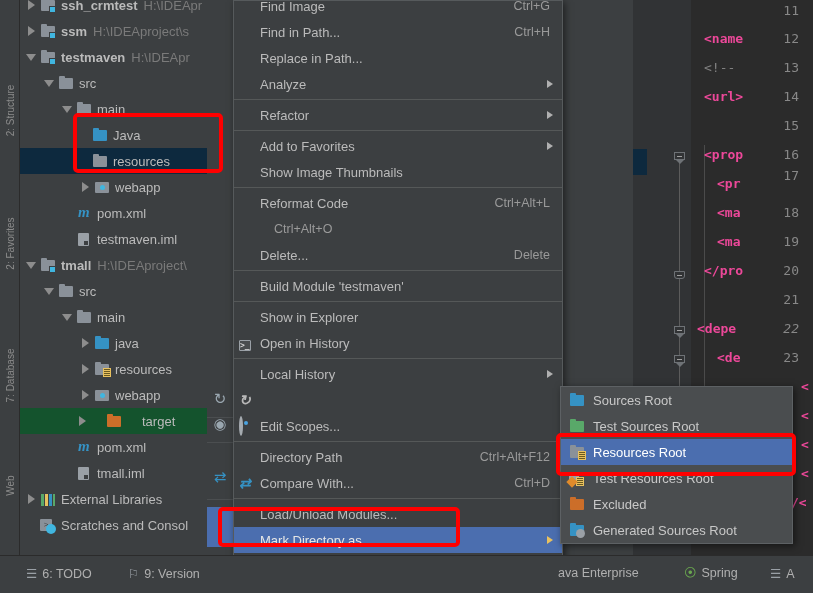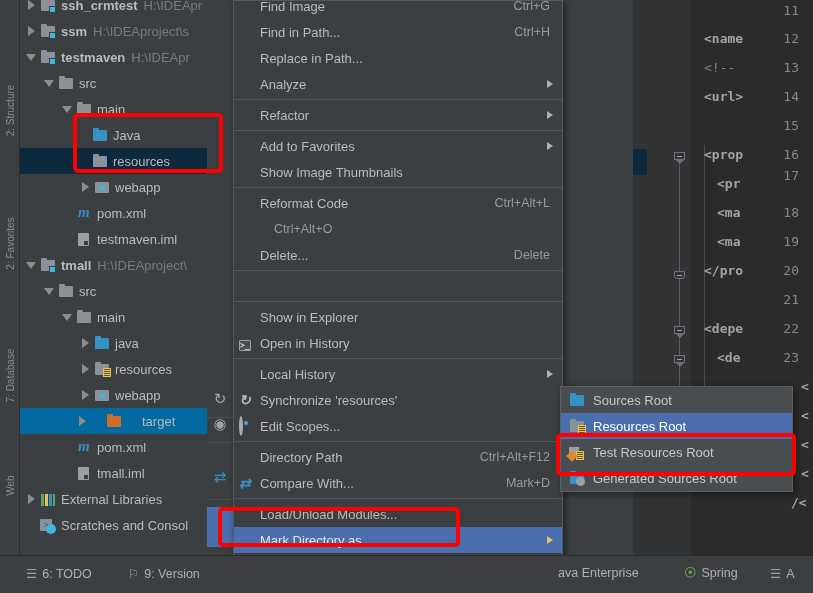--- a/index.html
+++ b/index.html
@@ -45,21 +45,21 @@
   .arrow.down::after {
     content: ""; position: absolute; left: 0px; top: 3px;
     border-top: 7px solid #8d8d8d;
     border-left: 5px solid transparent; border-right: 5px solid transparent;
   }
   .ficon { width: 16px; height: 16px; margin-right: 5px; flex: 0 0 16px; position: relative; }
   .tlabel { margin-right: 6px; }
   .tlabel.bold { font-weight: bold; }
   .tpath { color: #7a7a7a; }
   .row-selected { background: #0d293e; }
-  .row-excluded { background: #0369a1; gap: 15px; }
+  .row-excluded { background: #14532d; gap: 15px; }
 
   
   .folder { position:absolute; left:1px; top:3px; width:14px; height:11px; border-radius:1px; }
   .folder::before { content:""; position:absolute; left:0; top:-2px; width:6px; height:3px; border-radius:1px 1px 0 0; background:inherit; }
   .f-grey  { background:#8a9199; }
   .f-blue  { background:#3592c4; }
   .f-orange{ background:#cc6e29; }
   .f-green { background:#59a869; }
   .badge-sq { position:absolute; right:-1px; bottom:-2px; width:7px; height:7px; background:#40b6e0; border:1px solid #3c3f41; }
   .badge-lines { position:absolute; right:-2px; bottom:-2px; width:8px; height:9px; background:#e8c15f; }
@@ -94,21 +94,21 @@
   .foldline { position:absolute; left:46px; top:0; width:1px; background:#5c5c5c; }
   .foldmark { position:absolute; left:41px; width:12px; height:12px; }
   .foldmark .box { position:absolute; left:0; top:0; width:11px; height:8px; border:1px solid #6e7276; background:#313335;}
   .foldmark .box::after{ content:""; position:absolute; left:2px; top:3px; width:5px; height:1px; background:#a0a0a0;}
   .foldmark .tip { position:absolute; left:1px; top:7px; width:0; height:0;
     border-left:5px solid transparent; border-right:5px solid transparent; border-top:5px solid #6e7276;}
   .foldmark.up .box { border-radius:0 0 3px 3px; }
   .code { position:absolute; left:58px; top:0; width:122px; height:100%; }
   .codeline { position:absolute; left:0; font-family:"DejaVu Sans Mono","Liberation Mono",monospace;
               font-size:13px; font-weight:bold; white-space:pre; }
-  .tag { color:#a3a3a3; }
+  .tag { color:#ec4899; }
   .cmt { color:#808080; font-weight:normal; }
   .indentguide { position:absolute; width:1px; background:#4b4b4b; }
   .cur-line-mark { position:absolute; left:0; top:149px; width:14px; height:26px; background:#0d293e; }
 
   
   .ctxmenu {
     position: absolute; left: 233px; top: -4px; width: 330px;
     background: #3c3f41; border: 1px solid #565a5c;
     box-shadow: 2px 2px 7px rgba(0,0,0,0.5);
   }
@@ -396,21 +396,21 @@
     <div class="lineno" style="top:31px;">12</div>
     <div class="lineno" style="top:60px;">13</div>
     <div class="lineno" style="top:89px;">14</div>
     <div class="lineno" style="top:118px;">15</div>
     <div class="lineno" style="top:147px;">16</div>
     <div class="lineno" style="top:168px;">17</div>
     <div class="lineno" style="top:205px;">18</div>
     <div class="lineno" style="top:234px;">19</div>
     <div class="lineno" style="top:263px;">20</div>
     <div class="lineno" style="top:292px;">21</div>
-    <div class="lineno" style="top:321px;">22</div>
+    <div class="lineno" style="top:321px;font-style:italic;">22</div>
     <div class="lineno" style="top:350px;">23</div>
 
     <div class="foldline" style="top:155px;height:265px;"></div>
     <div class="foldmark" style="top:152px;">
         <span class="box"></span>
         <span class="tip"></span>
       </div>
     <div class="foldmark up" style="top:271px;">
         <span class="box"></span>
       </div>
@@ -426,21 +426,21 @@
     <div class="code">
       <div class="indentguide" style="left:13px;top:145px;height:275px;"></div>
       <div class="codeline tag" style="top:31px;  left:13px;">&lt;name</div>
       <div class="codeline cmt" style="top:60px;  left:13px;">&lt;!--</div>
       <div class="codeline tag" style="top:89px;  left:13px;">&lt;url&gt;</div>
       <div class="codeline tag" style="top:147px; left:13px;">&lt;prop</div>
       <div class="codeline tag" style="top:176px; left:26px;">&lt;pr</div>
       <div class="codeline tag" style="top:205px; left:26px;">&lt;ma</div>
       <div class="codeline tag" style="top:234px; left:26px;">&lt;ma</div>
       <div class="codeline tag" style="top:263px; left:13px;">&lt;/pro</div>
-      <div class="codeline tag" style="top:321px; left:13px;">&lt;depe</div>
+      <div class="codeline tag" style="top:321px; left:6px;">&lt;depe</div>
       <div class="codeline tag" style="top:350px; left:26px;">&lt;de</div>
 
       <div class="codeline tag" style="top:379px; left:110px;">&lt;</div>
       <div class="codeline tag" style="top:408px; left:110px;">&lt;</div>
       <div class="codeline tag" style="top:437px; left:110px;">&lt;</div>
       <div class="codeline tag" style="top:466px; left:110px;">&lt;</div>
       <div class="codeline tag" style="top:495px; left:100px;">/&lt;</div>
     </div>
   </div>
 
@@ -494,20 +494,23 @@
       <span class="mkey">Ctrl+Alt+O</span>
     </div>
 
     <div class="mi" style="position: absolute; left: 0px; width: 328px; top: 241px;">
       <span class="mlabel">Delete...</span>
       <span class="mkey">Delete</span>
     </div>
 
     <div class="msep" style="position: absolute; left: 0px; width: 328px; top: 267px;"></div>
 
+    <div class="mi" style="position: absolute; left: 0px; width: 328px; top: 272px;">
+      <span class="mlabel">Build Module 'testmaven'</span>
+    </div>
 
     <div class="msep" style="position: absolute; left: 0px; width: 328px; top: 298px;"></div>
 
     <div class="mi" style="position: absolute; left: 0px; width: 328px; top: 303px;">
       <span class="mlabel">Show in Explorer</span>
     </div>
 
     <div class="mi" style="position: absolute; left: 0px; width: 328px; top: 329px;">
       <span class="micon"><span class="termicon">&gt;_</span></span>
       <span class="mlabel">Open in History</span>
@@ -515,39 +518,38 @@
 
     <div class="msep" style="position: absolute; left: 0px; width: 328px; top: 355px;"></div>
 
     <div class="mi" style="position: absolute; left: 0px; width: 328px; top: 360px;">
       <span class="mlabel">Local History</span>
       <span class="msub"></span>
     </div>
 
     <div class="mi" style="position: absolute; left: 0px; width: 328px; top: 386px;">
       <span class="micon"><span class="syncicon">↻</span></span>
-      <span class="mlabel">Synchronize 'resources'</span>
     </div>
 
     <div class="mi" style="position: absolute; left: 0px; width: 328px; top: 412px;">
       <span class="micon"><span class="scopeicon"></span></span>
       <span class="mlabel">Edit Scopes...</span>
     </div>
 
     <div class="msep" style="position: absolute; left: 0px; width: 328px; top: 438px;"></div>
 
     <div class="mi" style="position: absolute; left: 0px; width: 328px; top: 443px;">
       <span class="mlabel">Directory Path</span>
       <span class="mkey">Ctrl+Alt+F12</span>
     </div>
 
     <div class="mi" style="position: absolute; left: 0px; width: 328px; top: 469px;">
       <span class="micon"><span class="cmpicon">⇄</span></span>
       <span class="mlabel">Compare With...</span>
-      <span class="mkey">Mark+D</span>
+      <span class="mkey">Ctrl+D</span>
     </div>
 
     <div class="msep" style="position: absolute; left: 0px; width: 328px; top: 495px;"></div>
 
     <div class="mi" style="position: absolute; left: 0px; width: 328px; top: 500px;">
       <span class="mlabel">Load/Unload Modules...</span>
     </div>
 
     <div class="mi sel" style="position: absolute; left: 0px; width: 328px; top: 526px;">
       <span class="mlabel">Mark Directory as</span>
@@ -566,40 +568,52 @@
 
     </div>
   </div>
 
   <div class="submenu">
     <div class="smi">
       <span class="sicon">
           <span class="folder f-blue"></span>
         </span>
       <span>Sources Root</span>
+    </div>
+    <div class="smi">
+      <span class="sicon">
+          <span class="folder f-green"></span>
+        </span>
+      <span>Test Sources Root</span>
     </div>
     <div class="smi sel">
       <span class="sicon">
           <span class="folder f-grey">
             <span class="badge-lines"></span>
           </span>
         </span>
       <span>Resources Root</span>
     </div>
     <div class="smi">
       <span class="sicon">
           <span class="tres-icon">
             <span class="badge-lines" style="right:-5px;"></span>
             <span class="tres-dia"></span>
           </span>
         </span>
       <span>Test Resources Root</span>
     </div>
     <div class="smi">
       <span class="sicon">
+          <span class="folder f-orange"></span>
+        </span>
+      <span>Excluded</span>
+    </div>
+    <div class="smi">
+      <span class="sicon">
           <span class="gen-icon"></span>
         </span>
       <span>Generated Sources Root</span>
     </div>
   </div>
 
   <div class="statusbar">
 
     <div class="sb-item" style="left:26px;">
       <span class="sbicon">☰</span>

